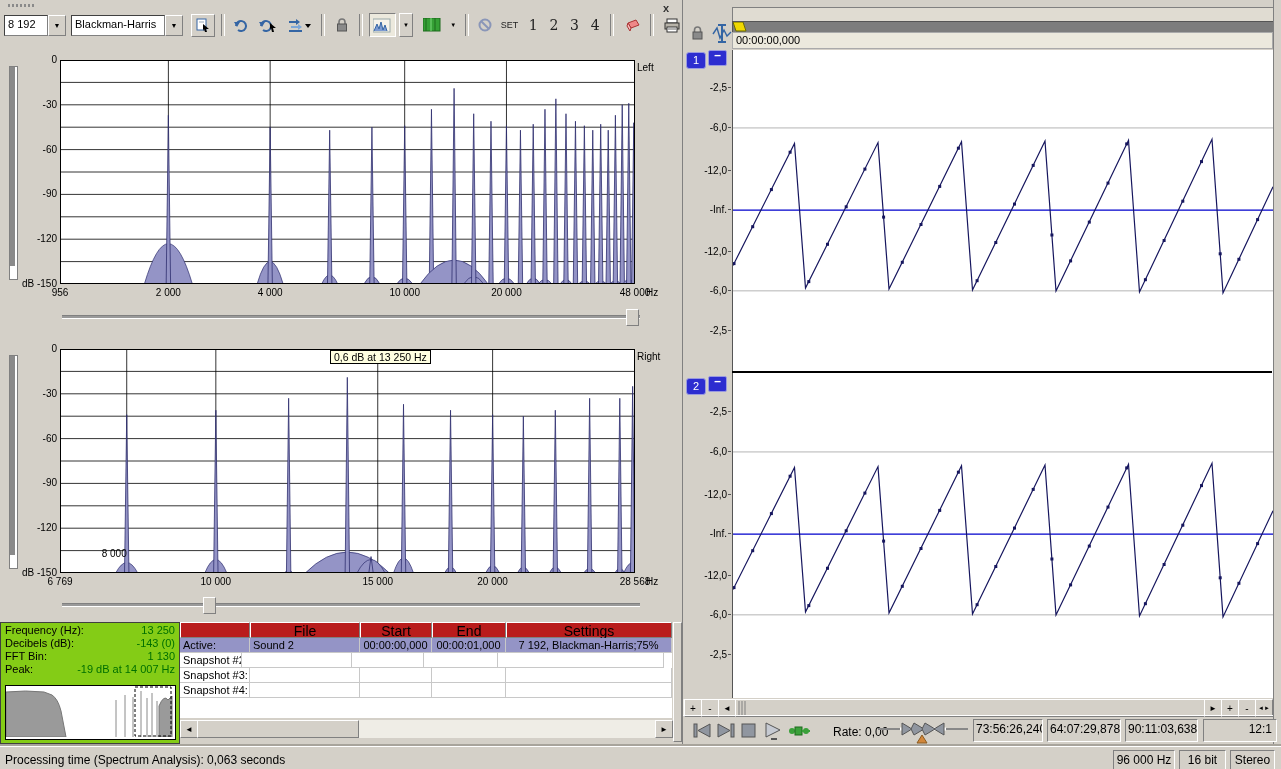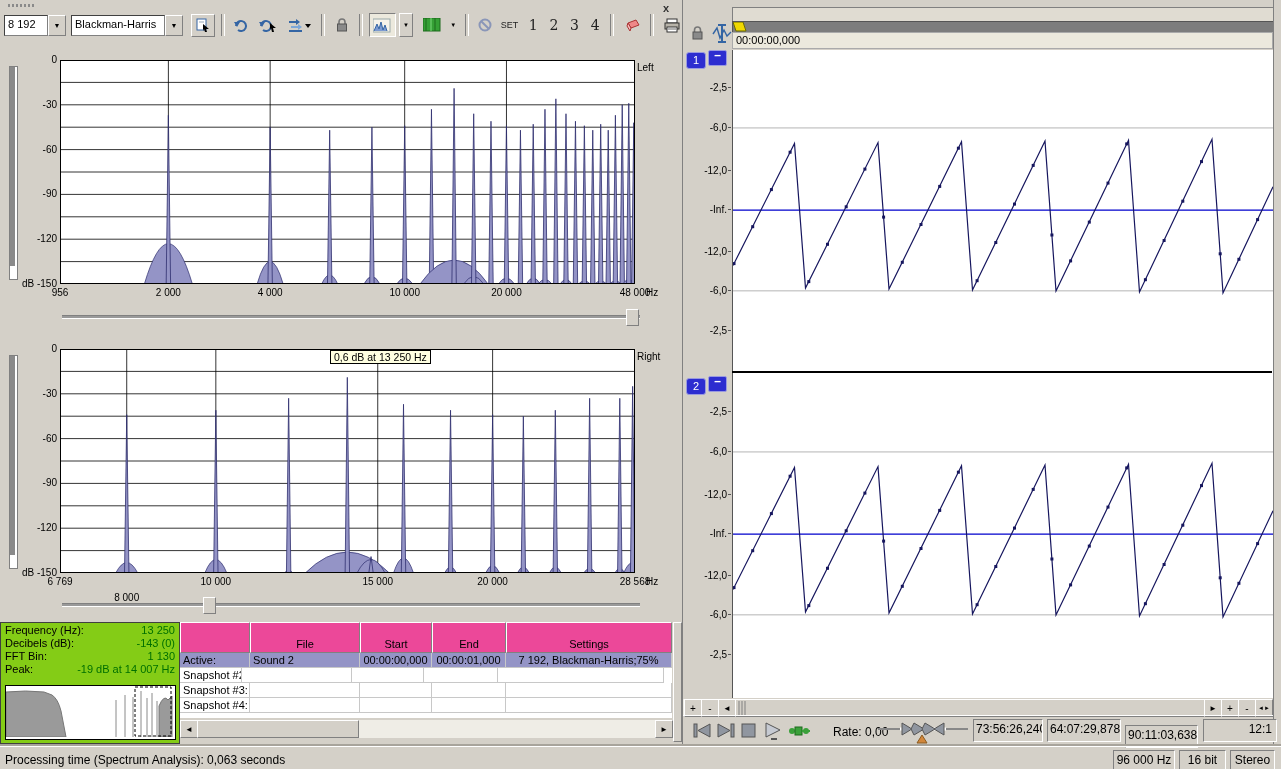--- a/index.html
+++ b/index.html
@@ -21,22 +21,22 @@
       padding:0px 3px;white-space:nowrap;z-index:5}
   .hslider-track{position:absolute;height:2px;border-top:1px solid #808080;border-bottom:1px solid #fff;background:#999}
   .hslider-thumb{position:absolute;width:11px;height:15px}
   .vslider{position:absolute;width:7px;background:#fff;border:1px solid #808080}
   .vslider .vthumb{position:absolute;left:0;top:0;width:5px;background:#8a8a8a}
   .infobox{position:absolute;border:1px solid #404040;background:#84cc16}
   .inforow{display:flex;justify-content:space-between;padding:1px 4px 0 4px;font-size:11px}
   .inforow .v{color:#007000;text-align:right}
   .table{position:absolute;background:#fff}
   .trow{display:flex}
-  .hcell{border:1px solid;border-color:#ffffff #808080 #808080 #ffffff;background:#ec4899;
-      text-align:center;font-size:11px;height:14px;padding-top:15px;box-sizing:content-box}
+  .hcell{border:1px solid;border-color:#ffffff #808080 #808080 #ffffff;background:#b91c1c;
+      text-align:center;font-size:14px;height:14px;padding-top:0;box-sizing:content-box}
   .bcell{border-right:1px solid #c8c8c8;border-bottom:1px solid #c8c8c8;font-size:11px;height:15px;
       padding:1px 3px 0 3px;white-space:nowrap;overflow:hidden;box-sizing:border-box}
   .selrow .bcell{background:#9494c6}
   .scrollbtn{width:16px;height:16px;font-size:8px}
   .timebox{position:absolute;height:19px;border:1px solid;border-color:#808080 #ffffff #ffffff #808080;
       background:#d4d0c8;text-align:right;padding:2px 4px 0 2px;font-size:12px;white-space:nowrap;overflow:hidden}
   .statusbox{position:absolute;height:17px;border:1px solid;border-color:#808080 #ffffff #ffffff #808080;
       text-align:center;padding-top:2px;font-size:12px}
   .badge{position:absolute;width:20px;height:17px;background:#2d2dd0;border:1px solid #9a9ae0;border-radius:3px;
       color:#fff;text-align:center;font-size:11px;padding-top:1px;box-sizing:border-box}
@@ -366,21 +366,21 @@
     <div class="ticklabel" style="left:610px;top:287px;width:50px;text-align:center">48 000</div>
     <div class="ticklabel" style="left:646px;top:287px">Hz</div>
     <div class="plotname" style="left:637px;top:62px">Left</div>
     <div class="ticklabel" style="left:13px;top:343px;width:44px;text-align:right">0</div>
     <div class="ticklabel" style="left:13px;top:387.8px;width:44px;text-align:right">-30</div>
     <div class="ticklabel" style="left:13px;top:432.6px;width:44px;text-align:right">-60</div>
     <div class="ticklabel" style="left:13px;top:477.4px;width:44px;text-align:right">-90</div>
     <div class="ticklabel" style="left:13px;top:522.2px;width:44px;text-align:right">-120</div>
     <div class="ticklabel" style="left:13px;top:567px;width:44px;text-align:right">dB -150</div>
     <div class="ticklabel" style="left:35px;top:576px;width:50px;text-align:center">6 769</div>
-    <div class="ticklabel" style="left:101.7223023039782px;top:592px;width:50px;text-align:center">8 000</div>
+    <div class="ticklabel" style="left:101.7223023039782px;top:548px;width:50px;">8 000</div>
     <div class="ticklabel" style="left:190.82885568633193px;top:576px;width:50px;text-align:center">10 000</div>
     <div class="ticklabel" style="left:352.7407643547015px;top:576px;width:50px;text-align:center">15 000</div>
     <div class="ticklabel" style="left:467.61909175917526px;top:576px;width:50px;text-align:center">20 000</div>
     <div class="ticklabel" style="left:610px;top:576px;width:50px;text-align:center">28 568</div>
     <div class="ticklabel" style="left:646px;top:576px">Hz</div>
     <div class="plotname" style="left:637px;top:351px">Right</div>
   </div>
 
 <div class="abs" id="right-panel" style="left:682px;top:0;width:599px;height:746px;border-left:1px solid #808080">
 
@@ -532,21 +532,21 @@
       <line x1="22" y1="9" x2="68" y2="9" stroke="#fff" stroke-width="3"></line>
       <polygon points="34,9 24,3 24,15" fill="#9096a0" stroke="#555"></polygon>
       <polygon points="36,3 46,9 36,15 33,9" fill="#9096a0" stroke="#555"></polygon>
       <polygon points="47,3 57,9 47,15 44,9" fill="#9096a0" stroke="#555"></polygon>
       <polygon points="56,9 66,3 66,15" fill="#9096a0" stroke="#555"></polygon>
       <polygon points="39,17 49,17 44,23" fill="none"></polygon>
       <polygon points="39,24 49,24 44,16" fill="#d2873c" stroke="#8a5a20" transform="translate(0,-1)"></polygon>
     </svg>
     <div class="timebox" style="left:290px;top:3px;width:62px">73:56:26,240</div>
     <div class="timebox" style="left:364px;top:3px;width:66px">64:07:29,878</div>
-    <div class="timebox" style="left:442px;top:9px;width:65px">90:11:03,638</div>
+    <div class="timebox" style="left:442px;top:3px;width:65px">90:11:03,638</div>
     <div class="timebox" style="left:520px;top:3px;width:66px">12:1</div>
   </div>
 <div class="dblabel" style="left:10px;top:81.996px">-2,5</div>
     <div class="abs" style="left:45px;top:86.996px;width:3px;height:1px;background:#555"></div>
     <div class="dblabel" style="left:10px;top:121.92399999999999px">-6,0</div>
     <div class="abs" style="left:45px;top:126.92399999999999px;width:3px;height:1px;background:#555"></div>
     <div class="dblabel" style="left:10px;top:165.072px">-12,0</div>
     <div class="abs" style="left:45px;top:170.072px;width:3px;height:1px;background:#555"></div>
     <div class="dblabel" style="left:10px;top:204.034px">-Inf.</div>
     <div class="abs" style="left:45px;top:209.034px;width:3px;height:1px;background:#555"></div>

